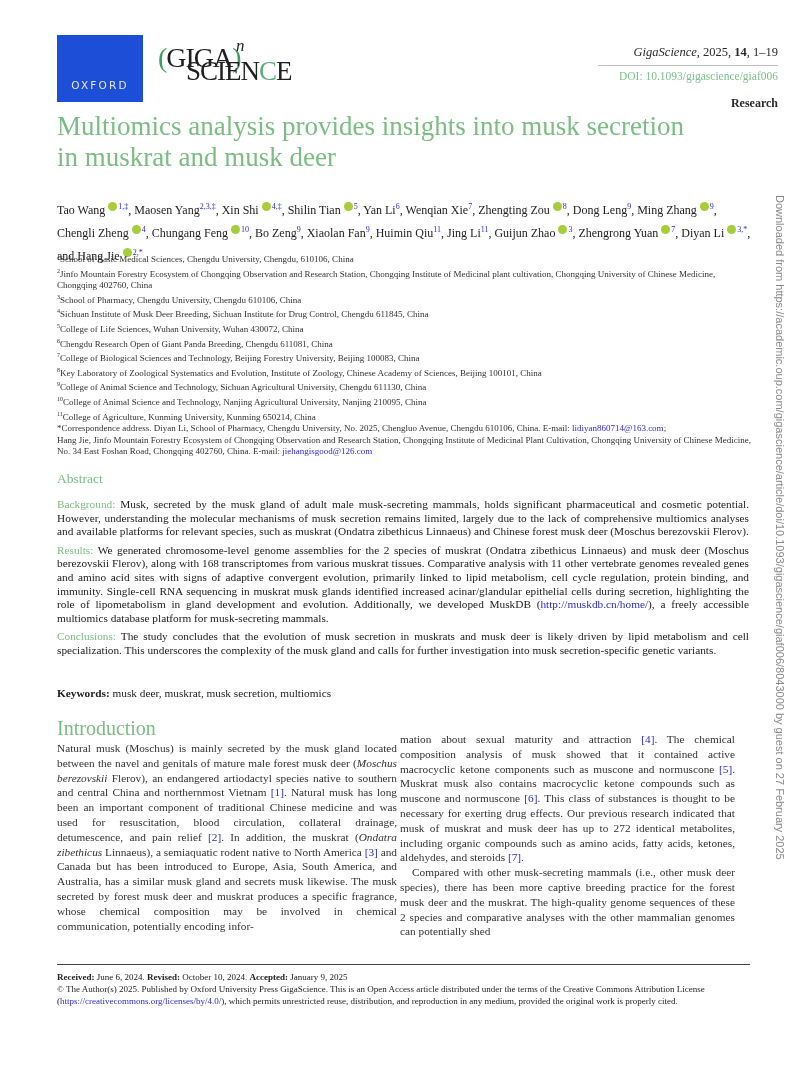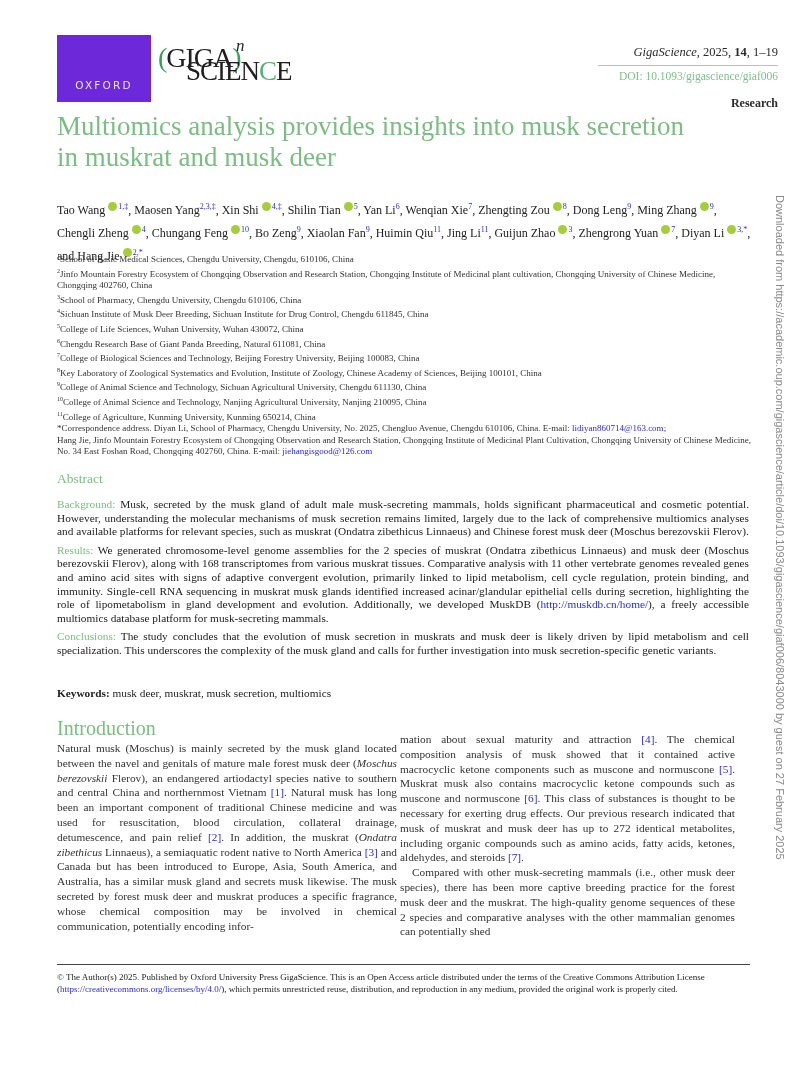--- a/index.html
+++ b/index.html
@@ -1,18 +1,18 @@
 <!DOCTYPE html>
 <html><head>
 <meta charset="utf-8">
 <style>
   html,body{margin:0;padding:0;background:#fff;}
   body{width:800px;height:1068px;position:relative;overflow:hidden;font-family:"DejaVu Serif",serif;color:#2a2a2a;}
   .abs{position:absolute;}
-  .oxford{left:57px;top:35px;width:94px;height:67px;background:#6d28d9;}
+  .oxford{left:57px;top:35px;width:86px;height:67px;background:#1d4ed8;}
   .oxford span{position:absolute;left:0;right:0;bottom:11px;text-align:center;color:#e8e8e8;font-family:"DejaVu Sans",sans-serif;font-size:10.5px;letter-spacing:2.2px;}
   .giga{left:158px;top:34px;width:150px;height:50px;font-family:"Liberation Serif",serif;color:#1f1f1f;}
   .giga .l1{position:absolute;left:0;top:8px;font-size:28px;letter-spacing:-1px;}
   .giga .l1 .par{color:#3aa05a;}
   .giga .l1 .n{position:absolute;left:78px;top:-6px;font-size:17px;font-style:italic;}
   .giga .l2{position:absolute;left:28px;top:22px;font-size:27px;letter-spacing:-1px;}
   .giga .l2 .c{color:#5ab07a;}
   .journal{right:22px;top:45px;text-align:right;font-family:"Liberation Serif",serif;font-size:12.5px;color:#2a2a2a;}
   .journal .rule{height:1px;background:#bfbfbf;margin:5px 0 4px 0;width:180px;margin-left:auto;}
   .journal .doi{color:#7cc08c;font-size:11.5px;}
@@ -64,21 +64,21 @@
 
 <div class="abs authors" id="authors"><span><span>Tao Wang</span><span class="orcid"></span><sup>1,‡</sup></span>, <span><span>Maosen Yang</span><sup>2,3,‡</sup></span>, <span><span>Xin Shi</span><span class="orcid"></span><sup>4,‡</sup></span>, <span><span>Shilin Tian</span><span class="orcid"></span><sup>5</sup></span>, <span><span>Yan Li</span><sup>6</sup></span>, <span><span>Wenqian Xie</span><sup>7</sup></span>, <span><span>Zhengting Zou</span><span class="orcid"></span><sup>8</sup></span>, <span><span>Dong Leng</span><sup>9</sup></span>, <span><span>Ming Zhang</span><span class="orcid"></span><sup>9</sup></span>, <span><span>Chengli Zheng</span><span class="orcid"></span><sup>4</sup></span>, <span><span>Chungang Feng</span><span class="orcid"></span><sup>10</sup></span>, <span><span>Bo Zeng</span><sup>9</sup></span>, <span><span>Xiaolan Fan</span><sup>9</sup></span>, <span><span>Huimin Qiu</span><sup>11</sup></span>, <span><span>Jing Li</span><sup>11</sup></span>, <span><span>Guijun Zhao</span><span class="orcid"></span><sup>3</sup></span>, <span><span>Zhengrong Yuan</span><span class="orcid"></span><sup>7</sup></span>, <span><span>Diyan Li</span><span class="orcid"></span><sup>3,*</sup></span>, and <span><span>Hang Jie</span><span class="orcid"></span><sup>2,*</sup></span></div>
 
 <div class="abs affils">
   <div id="affil-list">
       <div><sup>1</sup><span>School of Basic Medical Sciences, Chengdu University, Chengdu, 610106, China</span></div>
       <div><sup>2</sup><span>Jinfo Mountain Forestry Ecosystem of Chongqing Observation and Research Station, Chongqing Institute of Medicinal plant cultivation, Chongqing University of Chinese Medicine, Chongqing 402760, China</span></div>
       <div><sup>3</sup><span>School of Pharmacy, Chengdu University, Chengdu 610106, China</span></div>
       <div><sup>4</sup><span>Sichuan Institute of Musk Deer Breeding, Sichuan Institute for Drug Control, Chengdu 611845, China</span></div>
       <div><sup>5</sup><span>College of Life Sciences, Wuhan University, Wuhan 430072, China</span></div>
-      <div><sup>6</sup><span>Chengdu Research Base of Giant Panda Breeding, Natural 611081, China</span></div>
+      <div><sup>6</sup><span>Chengdu Research Open of Giant Panda Breeding, Chengdu 611081, China</span></div>
       <div><sup>7</sup><span>College of Biological Sciences and Technology, Beijing Forestry University, Beijing 100083, China</span></div>
       <div><sup>8</sup><span>Key Laboratory of Zoological Systematics and Evolution, Institute of Zoology, Chinese Academy of Sciences, Beijing 100101, China</span></div>
       <div><sup>9</sup><span>College of Animal Science and Technology, Sichuan Agricultural University, Chengdu 611130, China</span></div>
       <div><sup>10</sup><span>College of Animal Science and Technology, Nanjing Agricultural University, Nanjing 210095, China</span></div>
       <div><sup>11</sup><span>College of Agriculture, Kunming University, Kunming 650214, China</span></div>
     </div>
   <div><span>*Correspondence address. Diyan Li, School of Pharmacy, Chengdu University, No. 2025, Chengluo Avenue, Chengdu 610106, China. E-mail: </span><span class="link">lidiyan860714@163.com</span><span>;</span></div>
   <div><span>Hang Jie, Jinfo Mountain Forestry Ecosystem of Chongqing Observation and Research Station, Chongqing Institute of Medicinal Plant Cultivation, Chongqing University of Chinese Medicine, No. 34 East Foshan Road, Chongqing 402760, China. E-mail: </span><span class="link">jiehangisgood@126.com</span></div>
 </div>
 
@@ -94,18 +94,19 @@
 <div class="abs col col1">
   <p id="col1"><span>Natural musk (Moschus) is mainly secreted by the musk gland located between the navel and genitals of mature male forest musk deer (</span><span style="font-style: italic;">Moschus berezovskii</span><span> Flerov), an endangered artiodactyl species native to southern and central China and northernmost Vietnam </span><span class="link">[1]</span><span>. Natural musk has long been an important component of traditional Chinese medicine and was used for resuscitation, blood circulation, collateral drainage, detumescence, and pain relief </span><span class="link">[2]</span><span>. In addition, the muskrat (</span><span style="font-style: italic;">Ondatra zibethicus</span><span> Linnaeus), a semiaquatic rodent native to North America </span><span class="link">[3]</span><span> and Canada but has been introduced to Europe, Asia, South America, and Australia, has a similar musk gland and secrets musk likewise. The musk secreted by forest musk deer and muskrat produces a specific fragrance, whose chemical composition may be involved in chemical communication, potentially encoding infor-</span></p>
 </div>
 <div class="abs col col2">
   <p id="col2p1"><span>mation about sexual maturity and attraction </span><span class="link">[4]</span><span>. The chemical composition analysis of musk showed that it contained active macrocyclic ketone components such as muscone and normuscone </span><span class="link">[5]</span><span>. Muskrat musk also contains macrocyclic ketone compounds such as muscone and normuscone </span><span class="link">[6]</span><span>. This class of substances is thought to be necessary for exerting drug effects. Our previous research indicated that musk of muskrat and musk deer has up to 272 identical metabolites, including organic compounds such as amino acids, fatty acids, ketones, aldehydes, and steroids </span><span class="link">[7]</span><span>.</span></p>
   <p class="indent">Compared with other musk-secreting mammals (i.e., other musk deer species), there has been more captive breeding practice for the forest musk deer and the muskrat. The high-quality genome sequences of these 2 species and comparative analyses with the other mammalian genomes can potentially shed</p>
 </div>
 
 <div class="abs footrule"></div>
 <div class="abs footer">
+  <div><b>Received:</b><span> June 6, 2024. </span><b>Revised:</b><span> October 10, 2024. </span><b>Accepted:</b><span> January 9, 2025</span></div>
   <div><span>© The Author(s) 2025. Published by Oxford University Press GigaScience. This is an Open Access article distributed under the terms of the Creative Commons Attribution License (</span><span class="link">https://creativecommons.org/licenses/by/4.0/</span><span>), which permits unrestricted reuse, distribution, and reproduction in any medium, provided the original work is properly cited.</span></div>
 </div>
 
 <div class="abs sidebar">
   <span>Downloaded from https://academic.oup.com/gigascience/article/doi/10.1093/gigascience/giaf006/8043000 by guest on 27 February 2025</span>
 </div>
 
 </body></html>

